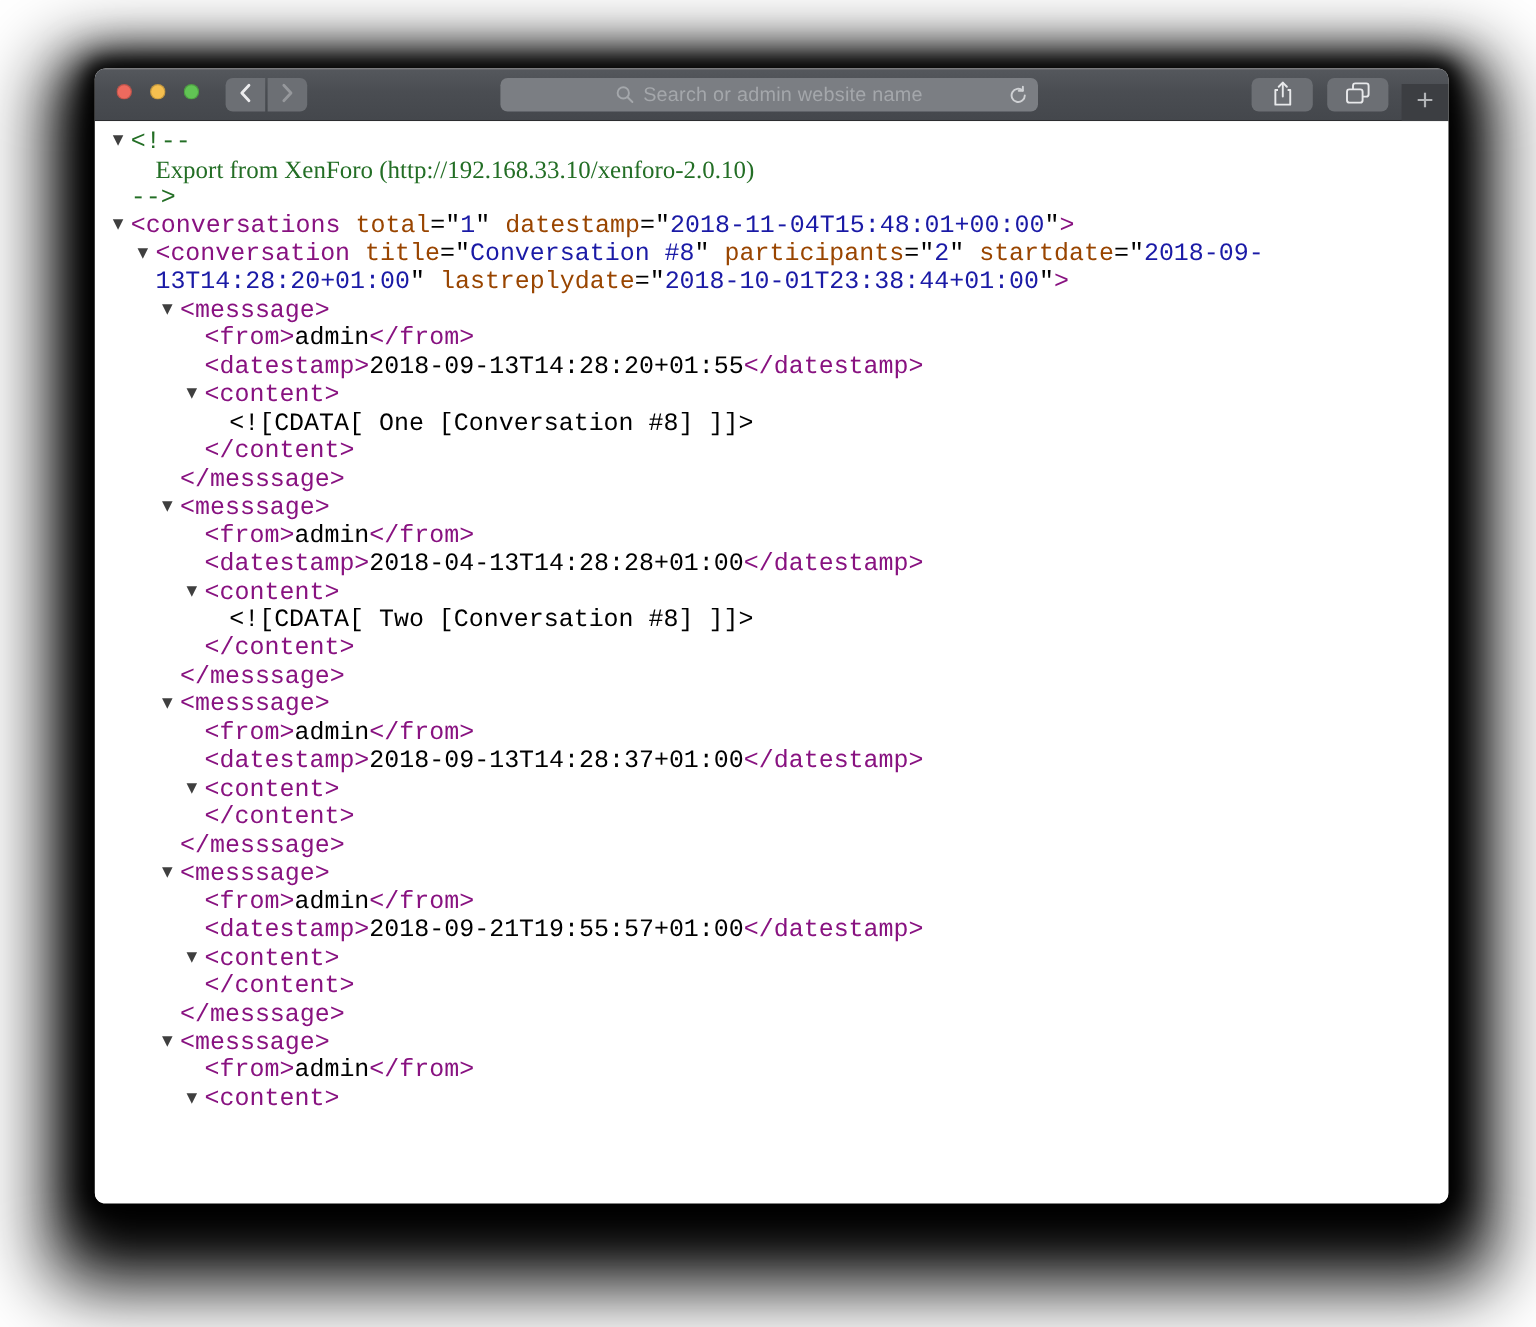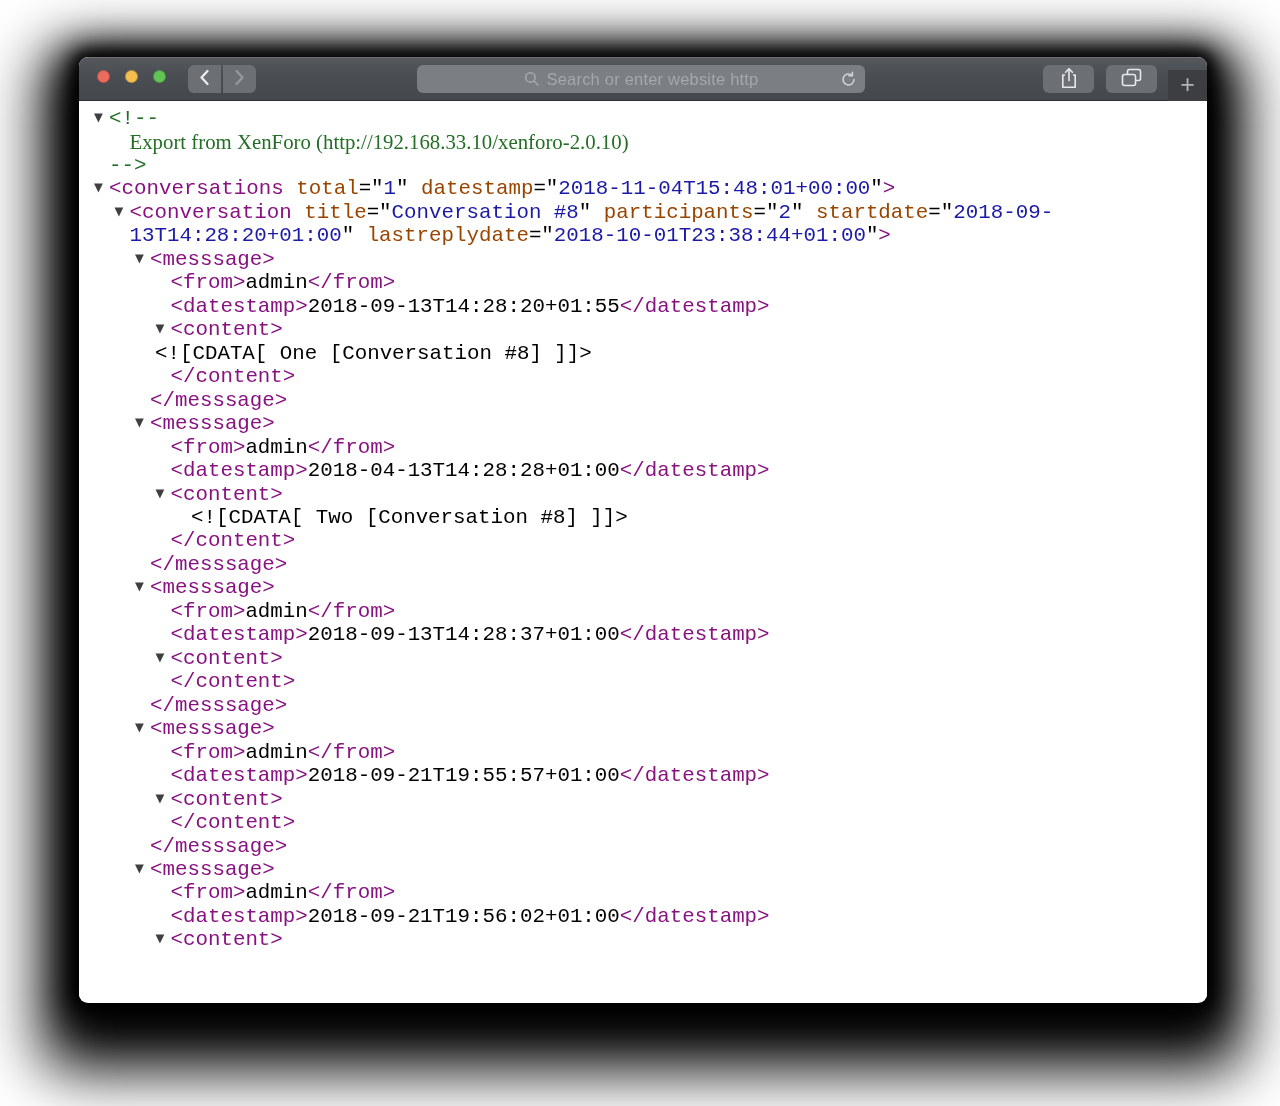--- a/index.html
+++ b/index.html
@@ -114,21 +114,21 @@
         </button>
       </div>
 
       <div class="urlfield">
         <span class="mag">
           <svg width="16" height="16" viewBox="0 0 16 16">
               <circle cx="6.4" cy="6.4" r="4.7" stroke="#a4a7ab" stroke-width="1.6" fill="none"></circle>
               <line x1="10" y1="10" x2="14" y2="14" stroke="#a4a7ab" stroke-width="1.6" stroke-linecap="round"></line>
             </svg>
         </span>
-        <span class="ph">Search or enter website http</span>
+        <span class="ph">Search or admin website name</span>
         <span class="reload">
           <svg width="17" height="17" viewBox="0 0 17 17">
               <path d="M14 8.5 A5.5 5.5 0 1 1 12.2 4.4" stroke="#cfd1d4" stroke-width="1.6" fill="none" stroke-linecap="round"></path>
               <path d="M12.4 1.2 L12.4 4.7 L8.9 4.7" stroke="#cfd1d4" stroke-width="1.6" fill="none" stroke-linecap="round" stroke-linejoin="round"></path>
             </svg>
         </span>
       </div>
 
       <button class="toolbtn share">
         <span>
@@ -159,21 +159,21 @@
           <div class="line" style="padding-left: 15px;"><span class="arrow" style="color: rgb(63, 63, 63);">▼</span><span style="color: rgb(35, 110, 37);">&lt;!--</span></div>
           <div class="line" style="padding-left: 35.5px;"><span class="arrow" style="color: rgb(63, 63, 63);"></span><span style="color: rgb(35, 110, 37); font-family: Liberation Serif, serif;">Export from XenForo (http://192.168.33.10/xenforo-2.0.10)</span></div>
           <div class="line" style="padding-left: 15px;"><span class="arrow" style="color: rgb(63, 63, 63);"></span><span style="color: rgb(35, 110, 37);">--&gt;</span></div>
           <div class="line" style="padding-left: 15px;"><span class="arrow" style="color: rgb(63, 63, 63);">▼</span><span style="color: rgb(136, 18, 128);">&lt;conversations</span><span style="color: rgb(153, 69, 0);"> total</span><span style="color: rgb(0, 0, 0);">="</span><span style="color: rgb(26, 26, 166);">1</span><span style="color: rgb(0, 0, 0);">"</span><span style="color: rgb(153, 69, 0);"> datestamp</span><span style="color: rgb(0, 0, 0);">="</span><span style="color: rgb(26, 26, 166);">2018-11-04T15:48:01+00:00</span><span style="color: rgb(0, 0, 0);">"</span><span style="color: rgb(136, 18, 128);">&gt;</span></div>
           <div class="line" style="padding-left: 35.5px;"><span class="arrow" style="color: rgb(63, 63, 63);">▼</span><span style="color: rgb(136, 18, 128);">&lt;conversation</span><span style="color: rgb(153, 69, 0);"> title</span><span style="color: rgb(0, 0, 0);">="</span><span style="color: rgb(26, 26, 166);">Conversation #8</span><span style="color: rgb(0, 0, 0);">"</span><span style="color: rgb(153, 69, 0);"> participants</span><span style="color: rgb(0, 0, 0);">="</span><span style="color: rgb(26, 26, 166);">2</span><span style="color: rgb(0, 0, 0);">"</span><span style="color: rgb(153, 69, 0);"> startdate</span><span style="color: rgb(0, 0, 0);">="</span><span style="color: rgb(26, 26, 166);">2018-09-</span></div>
           <div class="line" style="padding-left: 35.5px;"><span class="arrow" style="color: rgb(63, 63, 63);"></span><span style="color: rgb(26, 26, 166);">13T14:28:20+01:00</span><span style="color: rgb(0, 0, 0);">"</span><span style="color: rgb(153, 69, 0);"> lastreplydate</span><span style="color: rgb(0, 0, 0);">="</span><span style="color: rgb(26, 26, 166);">2018-10-01T23:38:44+01:00</span><span style="color: rgb(0, 0, 0);">"</span><span style="color: rgb(136, 18, 128);">&gt;</span></div>
           <div class="line" style="padding-left: 56px;"><span class="arrow" style="color: rgb(63, 63, 63);">▼</span><span style="color: rgb(136, 18, 128);">&lt;messsage&gt;</span></div>
           <div class="line" style="padding-left: 76.5px;"><span class="arrow" style="color: rgb(63, 63, 63);"></span><span style="color: rgb(136, 18, 128);">&lt;from&gt;</span><span style="color: rgb(0, 0, 0);">admin</span><span style="color: rgb(136, 18, 128);">&lt;/from&gt;</span></div>
           <div class="line" style="padding-left: 76.5px;"><span class="arrow" style="color: rgb(63, 63, 63);"></span><span style="color: rgb(136, 18, 128);">&lt;datestamp&gt;</span><span style="color: rgb(0, 0, 0);">2018-09-13T14:28:20+01:55</span><span style="color: rgb(136, 18, 128);">&lt;/datestamp&gt;</span></div>
           <div class="line" style="padding-left: 76.5px;"><span class="arrow" style="color: rgb(63, 63, 63);">▼</span><span style="color: rgb(136, 18, 128);">&lt;content&gt;</span></div>
-          <div class="line" style="padding-left: 61px;"><span class="arrow" style="color: rgb(63, 63, 63);"></span><span style="color: rgb(0, 0, 0);">&lt;![CDATA[ One [Conversation #8] ]]&gt;</span></div>
+          <div class="line" style="padding-left: 97px;"><span class="arrow" style="color: rgb(63, 63, 63);"></span><span style="color: rgb(0, 0, 0);">&lt;![CDATA[ One [Conversation #8] ]]&gt;</span></div>
           <div class="line" style="padding-left: 76.5px;"><span class="arrow" style="color: rgb(63, 63, 63);"></span><span style="color: rgb(136, 18, 128);">&lt;/content&gt;</span></div>
           <div class="line" style="padding-left: 56px;"><span class="arrow" style="color: rgb(63, 63, 63);"></span><span style="color: rgb(136, 18, 128);">&lt;/messsage&gt;</span></div>
           <div class="line" style="padding-left: 56px;"><span class="arrow" style="color: rgb(63, 63, 63);">▼</span><span style="color: rgb(136, 18, 128);">&lt;messsage&gt;</span></div>
           <div class="line" style="padding-left: 76.5px;"><span class="arrow" style="color: rgb(63, 63, 63);"></span><span style="color: rgb(136, 18, 128);">&lt;from&gt;</span><span style="color: rgb(0, 0, 0);">admin</span><span style="color: rgb(136, 18, 128);">&lt;/from&gt;</span></div>
           <div class="line" style="padding-left: 76.5px;"><span class="arrow" style="color: rgb(63, 63, 63);"></span><span style="color: rgb(136, 18, 128);">&lt;datestamp&gt;</span><span style="color: rgb(0, 0, 0);">2018-04-13T14:28:28+01:00</span><span style="color: rgb(136, 18, 128);">&lt;/datestamp&gt;</span></div>
           <div class="line" style="padding-left: 76.5px;"><span class="arrow" style="color: rgb(63, 63, 63);">▼</span><span style="color: rgb(136, 18, 128);">&lt;content&gt;</span></div>
           <div class="line" style="padding-left: 97px;"><span class="arrow" style="color: rgb(63, 63, 63);"></span><span style="color: rgb(0, 0, 0);">&lt;![CDATA[ Two [Conversation #8] ]]&gt;</span></div>
           <div class="line" style="padding-left: 76.5px;"><span class="arrow" style="color: rgb(63, 63, 63);"></span><span style="color: rgb(136, 18, 128);">&lt;/content&gt;</span></div>
           <div class="line" style="padding-left: 56px;"><span class="arrow" style="color: rgb(63, 63, 63);"></span><span style="color: rgb(136, 18, 128);">&lt;/messsage&gt;</span></div>
           <div class="line" style="padding-left: 56px;"><span class="arrow" style="color: rgb(63, 63, 63);">▼</span><span style="color: rgb(136, 18, 128);">&lt;messsage&gt;</span></div>
@@ -183,19 +183,18 @@
           <div class="line" style="padding-left: 76.5px;"><span class="arrow" style="color: rgb(63, 63, 63);"></span><span style="color: rgb(136, 18, 128);">&lt;/content&gt;</span></div>
           <div class="line" style="padding-left: 56px;"><span class="arrow" style="color: rgb(63, 63, 63);"></span><span style="color: rgb(136, 18, 128);">&lt;/messsage&gt;</span></div>
           <div class="line" style="padding-left: 56px;"><span class="arrow" style="color: rgb(63, 63, 63);">▼</span><span style="color: rgb(136, 18, 128);">&lt;messsage&gt;</span></div>
           <div class="line" style="padding-left: 76.5px;"><span class="arrow" style="color: rgb(63, 63, 63);"></span><span style="color: rgb(136, 18, 128);">&lt;from&gt;</span><span style="color: rgb(0, 0, 0);">admin</span><span style="color: rgb(136, 18, 128);">&lt;/from&gt;</span></div>
           <div class="line" style="padding-left: 76.5px;"><span class="arrow" style="color: rgb(63, 63, 63);"></span><span style="color: rgb(136, 18, 128);">&lt;datestamp&gt;</span><span style="color: rgb(0, 0, 0);">2018-09-21T19:55:57+01:00</span><span style="color: rgb(136, 18, 128);">&lt;/datestamp&gt;</span></div>
           <div class="line" style="padding-left: 76.5px;"><span class="arrow" style="color: rgb(63, 63, 63);">▼</span><span style="color: rgb(136, 18, 128);">&lt;content&gt;</span></div>
           <div class="line" style="padding-left: 76.5px;"><span class="arrow" style="color: rgb(63, 63, 63);"></span><span style="color: rgb(136, 18, 128);">&lt;/content&gt;</span></div>
           <div class="line" style="padding-left: 56px;"><span class="arrow" style="color: rgb(63, 63, 63);"></span><span style="color: rgb(136, 18, 128);">&lt;/messsage&gt;</span></div>
           <div class="line" style="padding-left: 56px;"><span class="arrow" style="color: rgb(63, 63, 63);">▼</span><span style="color: rgb(136, 18, 128);">&lt;messsage&gt;</span></div>
           <div class="line" style="padding-left: 76.5px;"><span class="arrow" style="color: rgb(63, 63, 63);"></span><span style="color: rgb(136, 18, 128);">&lt;from&gt;</span><span style="color: rgb(0, 0, 0);">admin</span><span style="color: rgb(136, 18, 128);">&lt;/from&gt;</span></div>
-          <div class="line" style="padding-left: 76.5px;"><span class="arrow" style="color: rgb(63, 63, 63);"></span><span style="color: rgb(136, 18, 128);">&lt;datestamp&gt;</span><span style="color: rgb(0, 0, 0);">2018-09-21T19:56:02+01:00</span><span style="color: rgb(136, 18, 128);">&lt;/datestamp&gt;</span></div>
           <div class="line" style="padding-left: 76.5px;"><span class="arrow" style="color: rgb(63, 63, 63);">▼</span><span style="color: rgb(136, 18, 128);">&lt;content&gt;</span></div>
         </div>
     </div>
 
   </div>
 </div>
 
 </body></html>

